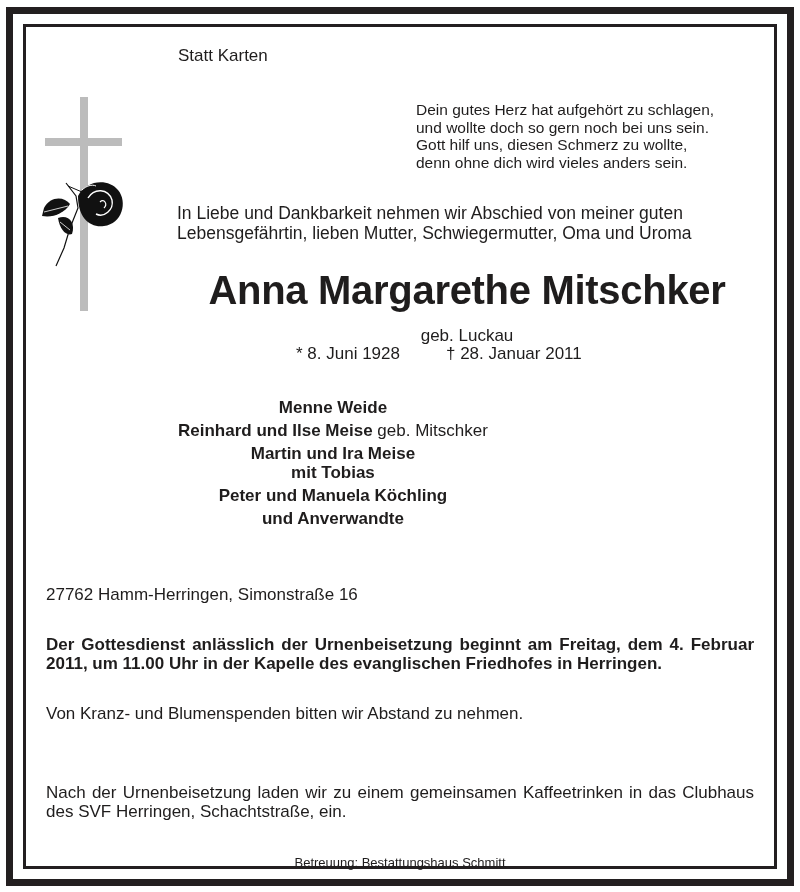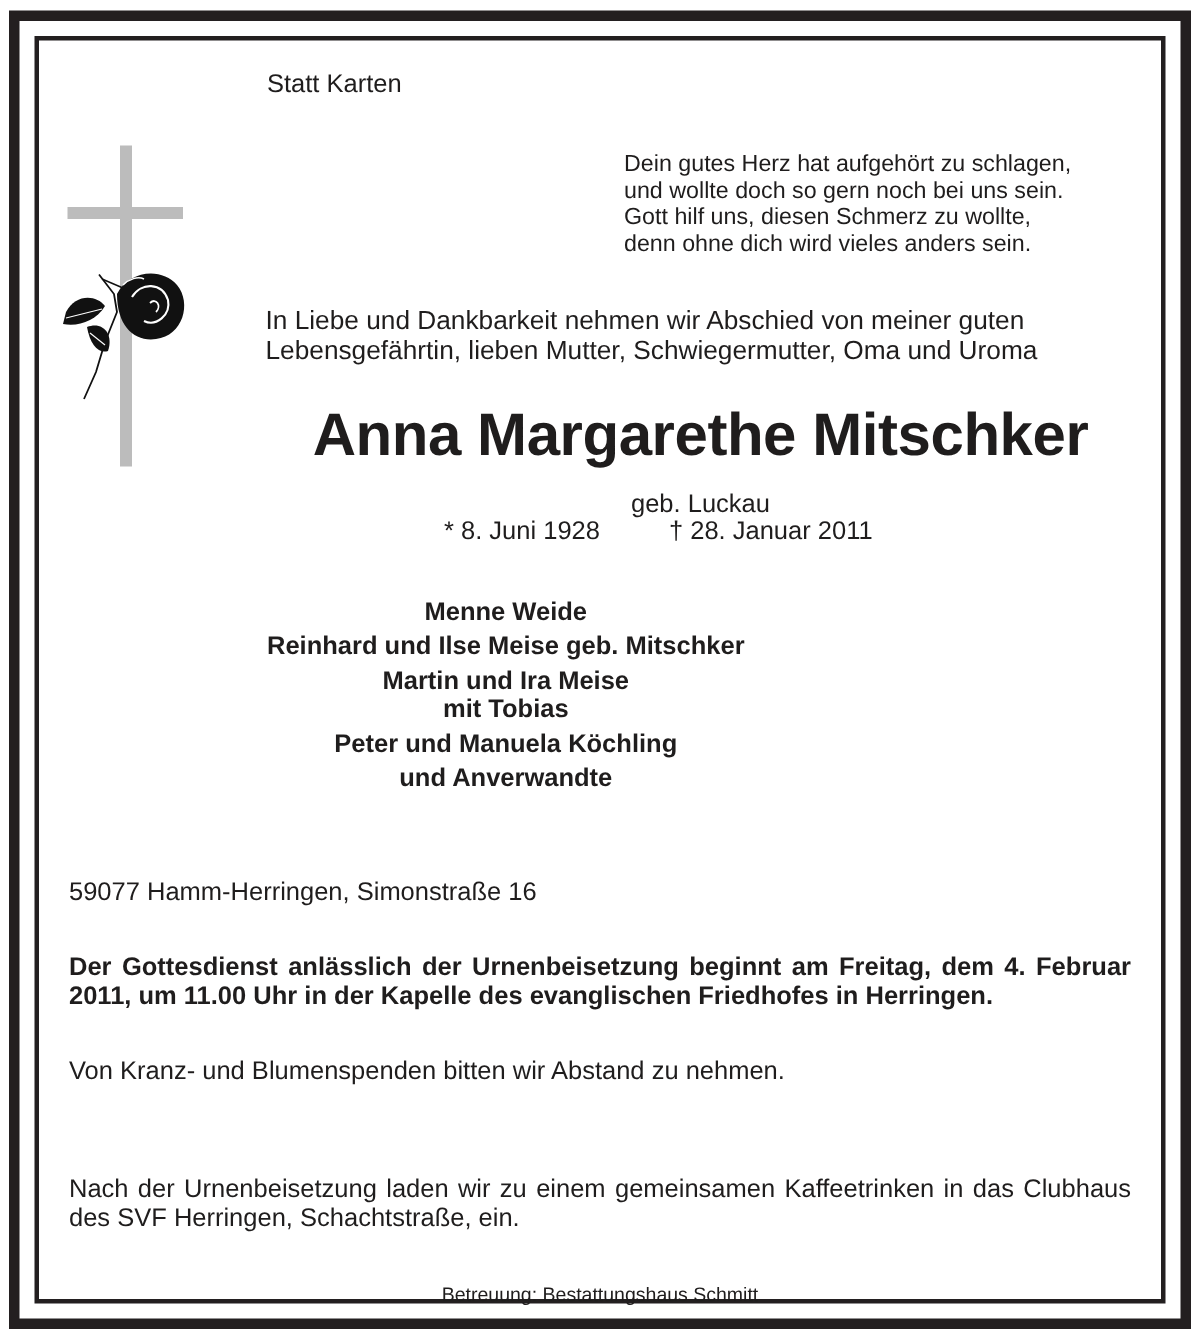--- a/index.html
+++ b/index.html
@@ -16,21 +16,21 @@
   .cross-h { left: 45px; top: 138px; width: 77px; height: 8px; background: #bcbcbc; }
   .rose { left: 38px; top: 168px; width: 90px; height: 100px; }
   .intro { left: 177px; top: 203px; font-size: 17.5px; line-height: 20px; }
   .name { left: 177px; top: 268px; width: 580px; font-size: 40px; font-weight: bold;
           letter-spacing: -0.3px; text-align: center; }
   .maiden { left: 177px; top: 326px; width: 580px; text-align: center; font-size: 17px; }
   .dates { left: 296px; top: 344px; font-size: 17px; }
   .dates .died { margin-left: 46px; }
   .family { left: 178px; top: 398px; font-size: 17px; font-weight: bold; text-align: center; }
   .family .item { line-height: 19px; margin-bottom: 4px; }
-  .family .sub { font-weight: bold; }
+  .family .sub { font-weight: normal; }
   .address { left: 46px; top: 585px; font-size: 17px; }
   .para { left: 46px; width: 708px; font-size: 17px; line-height: 18.5px; text-align: justify; }
   .p1 { top: 636px; font-weight: bold; }
   .p2 { top: 705px; }
   .p3 { top: 784px; }
   .care { left: 0; top: 855px; width: 800px; text-align: center; font-size: 13px; }
 </style>
 </head>
 <body>
 
@@ -86,19 +86,19 @@
     <div>mit Tobias</div>
   </div>
   <div class="item">
     <div>Peter und Manuela Köchling</div>
   </div>
   <div class="item">
     <span>und Anverwandte</span>
   </div>
 </div>
 
-<div class="abs address">59077 Hamm-Herringen, Simonstraße 16</div>
+<div class="abs address">27762 Hamm-Herringen, Simonstraße 16</div>
 
 <div class="abs para p1">Der Gottesdienst anlässlich der Urnenbeisetzung beginnt am Freitag, dem 4. Februar 2011, um 11.00 Uhr in der Kapelle des evanglischen Friedhofes in Herringen.</div>
 <div class="abs para p2">Von Kranz- und Blumenspenden bitten wir Abstand zu nehmen.</div>
 <div class="abs para p3">Nach der Urnenbeisetzung laden wir zu einem gemeinsamen Kaffeetrinken in das Clubhaus des SVF Herringen, Schachtstraße, ein.</div>
 
 <div class="abs care">Betreuung: Bestattungshaus Schmitt</div>
 
 </body></html>

